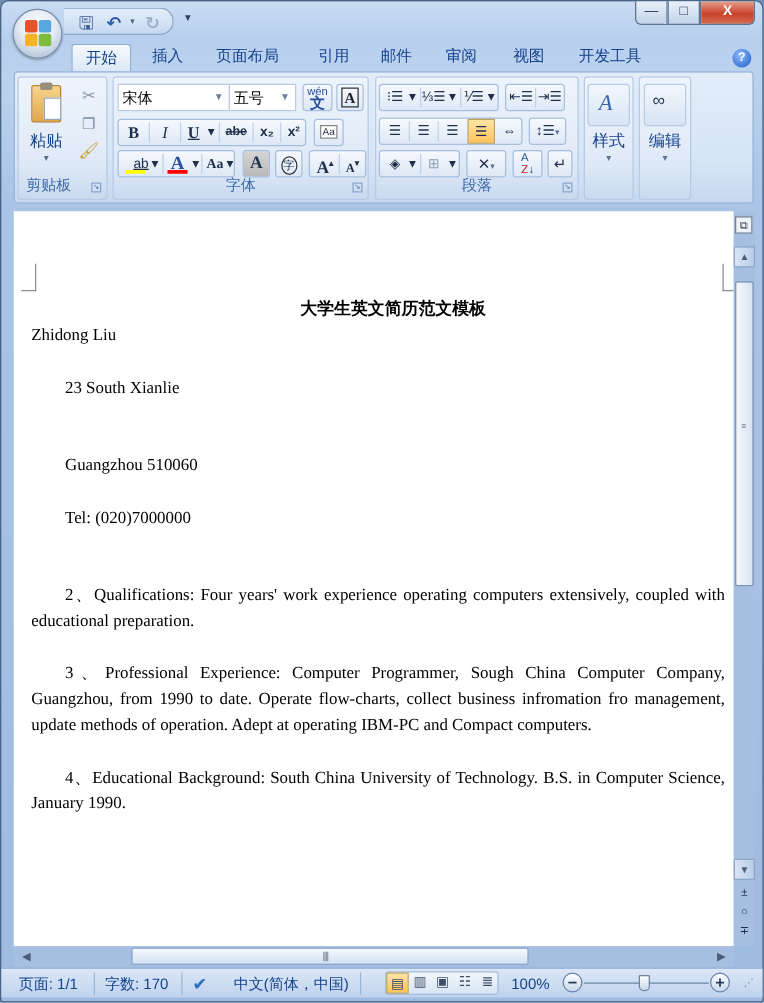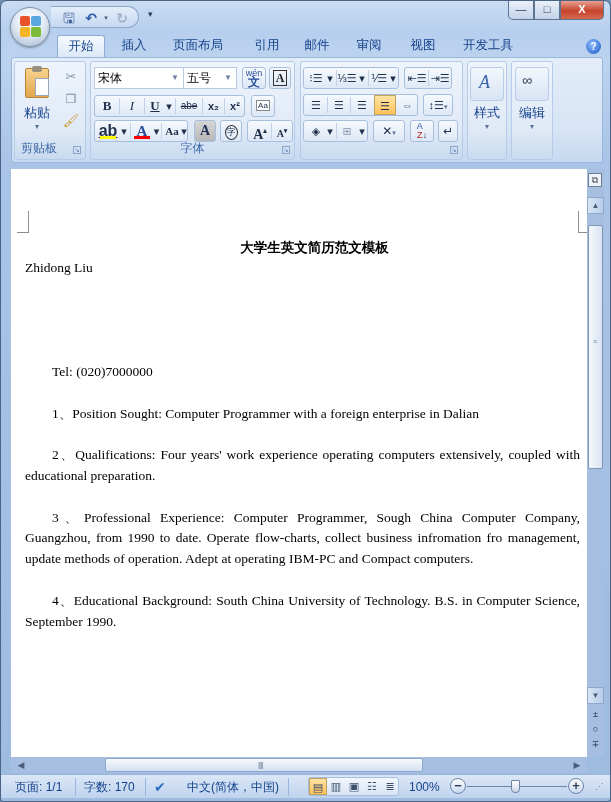--- a/index.html
+++ b/index.html
@@ -166,30 +166,30 @@
       <div class="btn" style="left:178px;top:5px;width:22px;font-family:'Liberation Serif',serif;font-weight:bold;"><span style="border:1px solid #333;padding:0 2px;line-height:14px;display:inline-block;margin-top:2px;color:#222;">A</span></div>
 
       <div class="seg" style="left:3px;top:33px;width:151px;">
         <div class="cell" style="left:0;width:24px;font-weight:bold;font-family:'Liberation Serif',serif;font-size:13px;">B</div>
         <div class="sep" style="left:24px;"></div>
         <div class="cell" style="left:25px;width:24px;font-style:italic;font-family:'Liberation Serif',serif;font-size:13px;">I</div>
         <div class="sep" style="left:49px;"></div>
         <div class="cell" style="left:50px;width:20px;text-decoration:underline;font-weight:bold;font-family:'Liberation Serif',serif;font-size:13px;">U</div>
         <div class="cell arrow" style="left:69px;width:10px;">▾</div>
         <div class="sep" style="left:80px;"></div>
-        <div class="cell" style="left:81px;width:26px;text-decoration:line-through;font-size:10px;font-weight:normal;">abe</div>
+        <div class="cell" style="left:81px;width:26px;text-decoration:line-through;font-size:10px;font-weight:bold;">abe</div>
         <div class="sep" style="left:107px;"></div>
         <div class="cell" style="left:108px;width:21px;font-weight:bold;">x₂</div>
         <div class="sep" style="left:129px;"></div>
         <div class="cell" style="left:130px;width:20px;font-weight:bold;">x²</div>
       </div>
       <div class="btn" style="left:160px;top:33px;width:24px;font-size:8px;"><span style="border:1px solid #888;padding:0 1px;background:#fff;">Aa</span></div>
 
       <div class="seg" style="left:3px;top:58px;width:94px;">
-        <div class="cell" style="left:2px;width:22px;font-size:16px;font-weight:bold;">
+        <div class="cell" style="left:2px;width:22px;font-size:11px;font-weight:normal;text-align:right;">
           <span style="text-decoration:underline;">ab</span>
           <div style="position:absolute;left:3px;bottom:2px;width:16px;height:3px;background:#ffff00;"></div>
         </div>
         <div class="cell arrow" style="left:24px;width:10px;">▾</div>
         <div class="sep" style="left:35px;"></div>
         <div class="cell" style="left:37px;width:20px;font-size:15px;font-weight:bold;color:#2a4f9b;font-family:'Liberation Serif',serif;">
           <span>A</span>
           <div style="position:absolute;left:2px;bottom:2px;width:16px;height:3px;background:#ff0000;"></div>
         </div>
         <div class="cell arrow" style="left:57px;width:9px;">▾</div>
@@ -239,20 +239,21 @@
       <div class="seg" style="left:2px;top:58px;width:65px;">
         <div class="cell" style="left:2px;width:20px;"><span>◈</span></div>
         <div class="cell arrow" style="left:21px;width:10px;">▾</div>
         <div class="sep" style="left:32px;"></div>
         <div class="cell" style="left:33px;width:20px;color:#8c9bb0;"><span>⊞</span></div>
         <div class="cell arrow" style="left:53px;width:10px;">▾</div>
       </div>
       <div class="btn" style="left:72px;top:58px;width:32px;font-size:12px;"><span>✕</span><span class="arrow">▾</span></div>
       <div class="btn" style="left:109px;top:58px;width:24px;font-size:9px;line-height:9px;"><span style="display:inline-block;padding-top:1px;"><span style="color:#2a4f9b">A</span><br><span style="color:#b22">Z</span></span>↓</div>
       <div class="btn" style="left:137px;top:58px;width:20px;"><span>↵</span></div>
+      <div class="group-label">段落</div>
       <div class="launcher">↘</div>
     </div>
 
     <div class="group" style="left:455px;width:40px;">
       <div class="big-icon-box" style="left:2px;top:5px;">
         <span style="position:absolute;left:8px;top:4px;font-size:18px;font-style:italic;color:#3a62a8;font-family:'Liberation Serif',serif;">A</span>
       </div>
       <div style="position:absolute;left:0;top:42px;width:100%;text-align:center;font-size:13px;color:#15428b;">样式</div>
       <div style="position:absolute;left:0;top:60px;width:100%;text-align:center;font-size:8px;color:#5d7191;">▾</div>
     </div>
@@ -267,32 +268,33 @@
   </div>
 
   <div class="doc-area">
     <div class="crop" style="left:6px;top:42px;width:12px;height:22px;border-width:0 1px 1px 0;"></div>
     <div class="crop" style="left:567px;top:42px;width:12px;height:22px;border-width:0 0 1px 1px;"></div>
 
     <div class="page-text">
       <div class="page-title">大学生英文简历范文模板</div>
       <div class="p">Zhidong Liu</div>
       <div class="blank"></div>
-      <div class="blank"></div>
-      <div class="blank"></div>
+      <div class="p indent">23 South Xianlie</div>
+      <div class="blank"></div>
+      <div class="blank"></div>
+      <div class="p indent">Guangzhou 510060</div>
       <div class="blank"></div>
       <div class="p indent">Tel: (020)7000000</div>
       <div class="blank"></div>
-      <div class="p indent">1、Position Sought: Computer Programmer with a foreign enterprise in Dalian</div>
       <div class="blank"></div>
       <div class="p indent just" style="text-indent:27px;padding-left:0;">2、Qualifications: Four years' work experience operating computers extensively, coupled with educational preparation.</div>
       <div class="blank"></div>
       <div class="p indent just" style="text-indent:27px;padding-left:0;">3、Professional Experience: Computer Programmer, Sough China Computer Company, Guangzhou, from 1990 to date. Operate flow-charts, collect business infromation fro management, update methods of operation. Adept at operating IBM-PC and Compact computers.</div>
       <div class="blank"></div>
-      <div class="p indent just" style="text-indent:27px;padding-left:0;">4、Educational Background: South China University of Technology. B.S. in Computer Science, September 1990.</div>
+      <div class="p indent just" style="text-indent:27px;padding-left:0;">4、Educational Background: South China University of Technology. B.S. in Computer Science, January 1990.</div>
       <div class="blank"></div>
     </div>
   </div>
 
   <div class="vscroll">
     <div class="vs-top-icon">⧉</div>
     <div class="vs-btn" style="top:28px;"><span>▲</span></div>
     <div class="vs-thumb">
       <div class="vs-grip">≡</div>
     </div>

